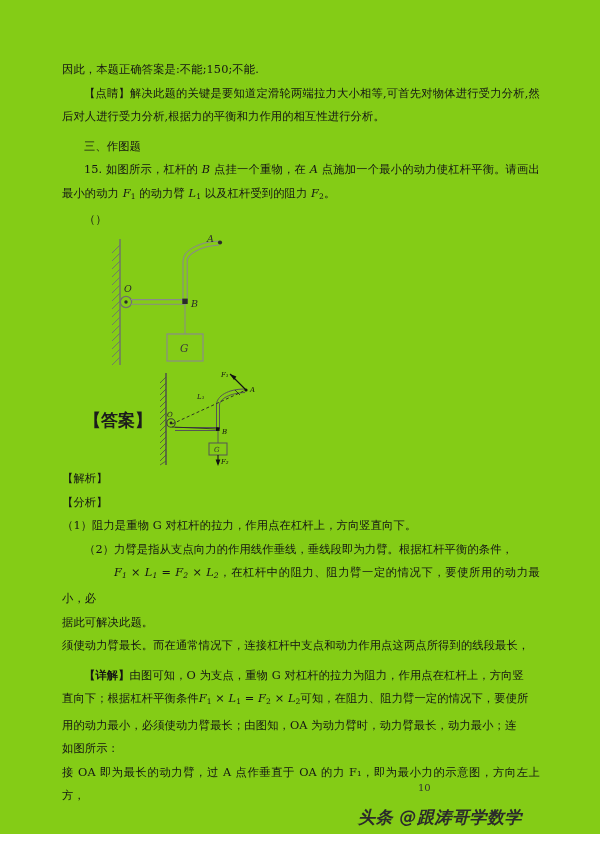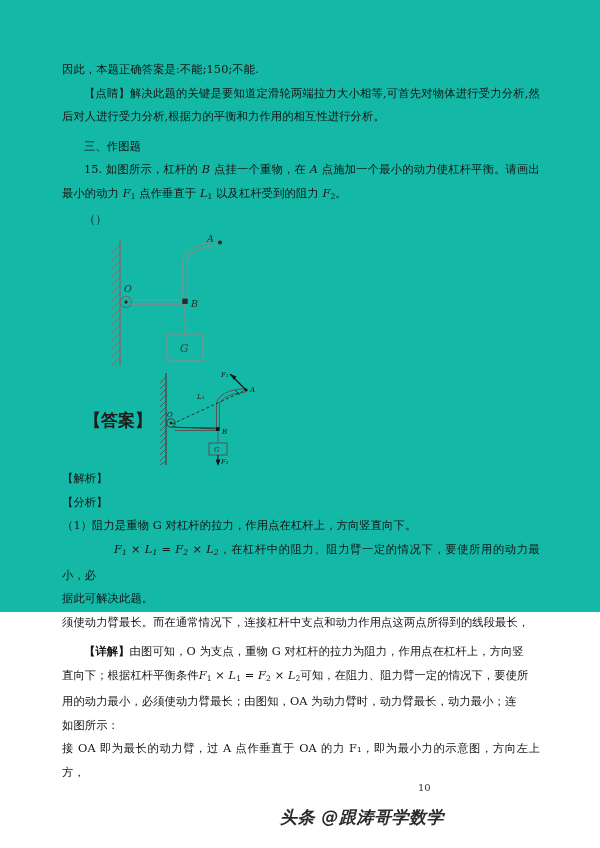--- a/index.html
+++ b/index.html
@@ -12,22 +12,22 @@
     height: 848px;
     position: relative;
     font-family: "DejaVu Serif", "Liberation Serif", serif;
     color: #1c1c1c;
     overflow: hidden;
   }
   .page {
     position: absolute;
     left: 0; top: 0;
     width: 600px;
-    height: 612px;
-    background: #14b8a6;
+    height: 834px;
+    background: #84cc16;
   }
   .content {
     position: absolute;
     left: 62px;
     top: 58px;
     width: 478px;
   }
   p.line {
     margin: 0 0 0 0;
     font-size: 11.3px;
@@ -91,20 +91,21 @@
     width: 600px;
     font-size: 10px;
     color: #333;
   }
   .page-number span { margin-left: 418px; }
   .watermark {
     position: absolute;
     left: 0;
     top: 806px;
     width: 600px;
+    text-align: center;
     font-size: 17px;
     font-weight: 700;
     font-style: italic;
     color: #2b2b2b;
     font-family: "DejaVu Sans", "Liberation Sans", sans-serif;
     letter-spacing: 0.5px;
   }
   .watermark span { margin-left: 280px; }
 </style>
 </head>
@@ -115,21 +116,21 @@
   <div class="content">
 
     <p class="line">因此，本题正确答案是:不能;150;不能.</p>
 
     <p class="line indent">【点睛】解决此题的关键是要知道定滑轮两端拉力大小相等,可首先对物体进行受力分析,然后对人进行受力分析,根据力的平衡和力作用的相互性进行分析。</p>
 
     <div class="spacer-sm"></div>
 
     <p class="line indent">三、作图题</p>
 
-    <p class="line indent"><span>15. 如图所示，杠杆的 </span><span class="ital">B</span><span> 点挂一个重物，在 </span><span class="ital">A</span><span> 点施加一个最小的动力使杠杆平衡。请画出最小的动力 </span><span class="ital">F</span><sub>1</sub><span> 点作垂直于 </span><span class="ital">L</span><sub>1</sub><span> 以及杠杆受到的阻力 </span><span class="ital">F</span><sub>2</sub><span>。</span></p>
+    <p class="line indent"><span>15. 如图所示，杠杆的 </span><span class="ital">B</span><span> 点挂一个重物，在 </span><span class="ital">A</span><span> 点施加一个最小的动力使杠杆平衡。请画出最小的动力 </span><span class="ital">F</span><sub>1</sub><span> 的动力臂 </span><span class="ital">L</span><sub>1</sub><span> 以及杠杆受到的阻力 </span><span class="ital">F</span><sub>2</sub><span>。</span></p>
 
     <p class="line indent">（）</p>
 
     <div class="fig1-wrap">
       <svg class="fig1" width="180" height="136" viewBox="0 0 180 136">
 
         <line x1="14" y1="4" x2="14" y2="130" stroke="#6f6f6f" stroke-width="1.4"></line>
         <g stroke="#6f6f6f" stroke-width="0.9">
           <line x1="14" y1="10" x2="6" y2="18"></line>
           <line x1="14" y1="18" x2="6" y2="26"></line>
@@ -233,20 +234,21 @@
 
         <line x1="68" y1="84" x2="68" y2="93" stroke="#111" stroke-width="1.1"></line>
         <polygon points="68,95 65.6,88.6 70.4,88.6" fill="#111"></polygon>
         <text x="71" y="93" font-family="DejaVu Serif, serif" font-style="italic" font-size="7" fill="#111">F₂</text>
       </svg>
     </div>
 
     <p class="line">【解析】</p>
     <p class="line">【分析】</p>
     <p class="line">（1）阻力是重物 G 对杠杆的拉力，作用点在杠杆上，方向竖直向下。</p>
+    <p class="line indent">（2）力臂是指从支点向力的作用线作垂线，垂线段即为力臂。根据杠杆平衡的条件，</p>
 
     <p class="line formula"><span>F</span><sub>1</sub><span> × </span><span>L</span><sub>1</sub><span> = </span><span>F</span><sub>2</sub><span> × </span><span>L</span><sub>2</sub><span style="font-style:normal">，在杠杆中的阻力、阻力臂一定的情况下，要使所用的动力最小，必</span></p>
 
     <p class="line">据此可解决此题。</p>
     <p class="line">须使动力臂最长。而在通常情况下，连接杠杆中支点和动力作用点这两点所得到的线段最长，</p>
 
     <div class="spacer-sm"></div>
 
     <p class="line indent"><span class="bracket">【详解】</span><span>由图可知，O 为支点，重物 G 对杠杆的拉力为阻力，作用点在杠杆上，方向竖</span></p>
 

